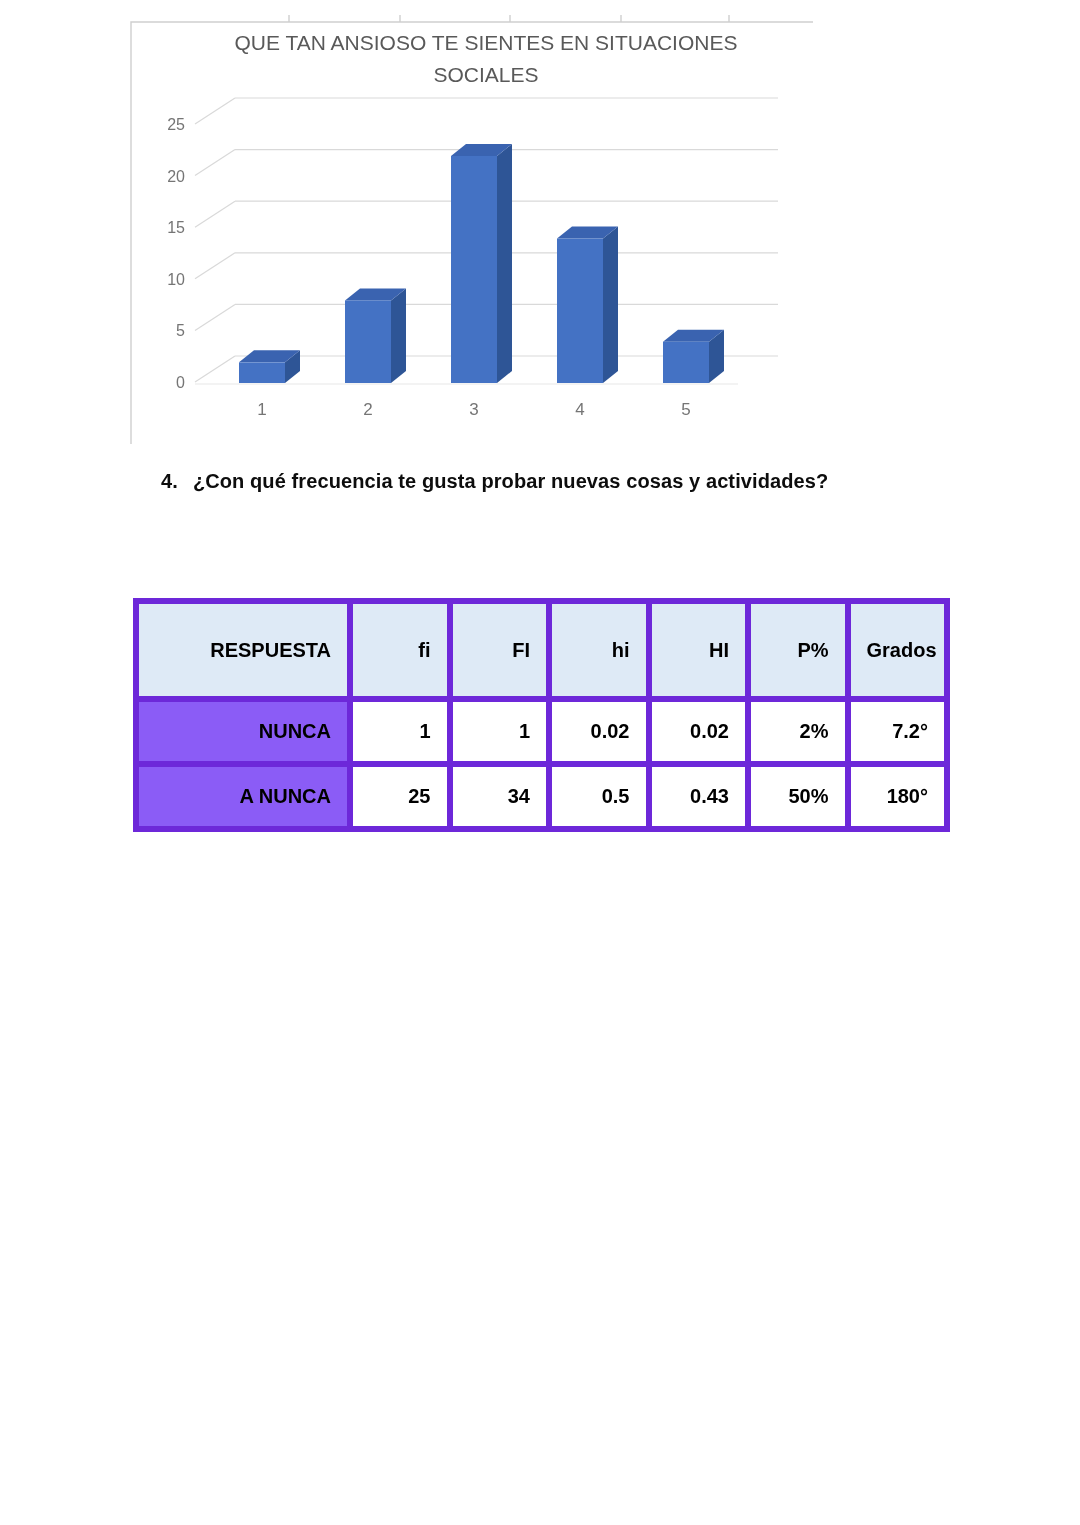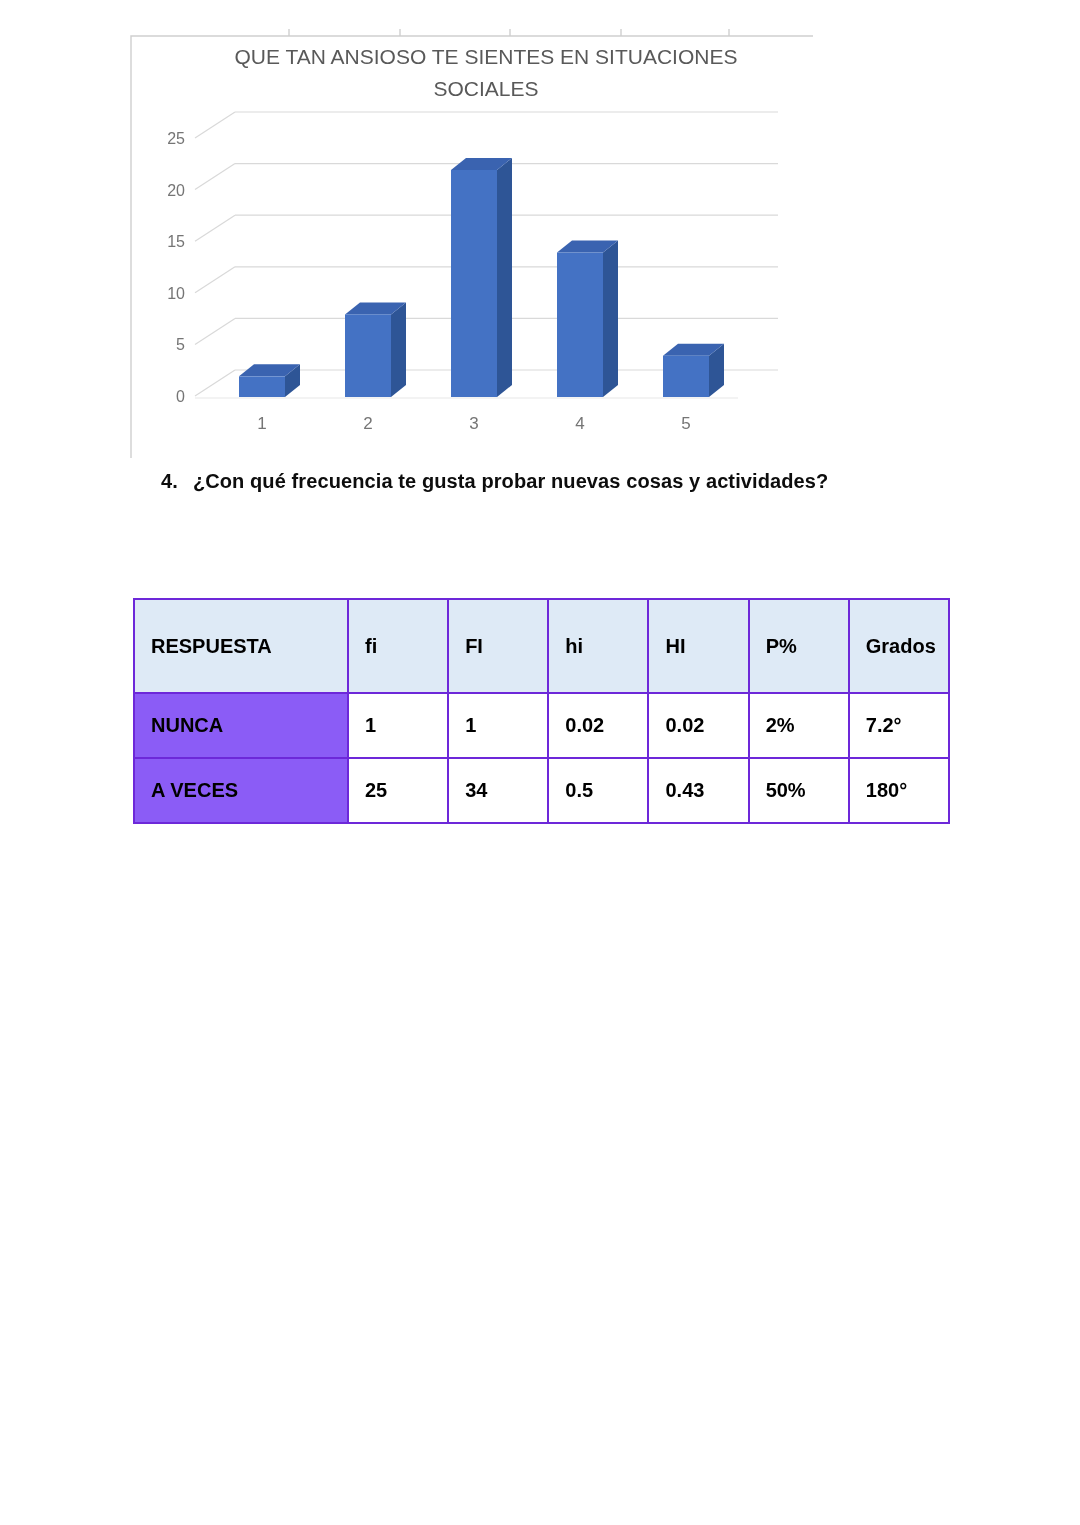--- a/index.html
+++ b/index.html
@@ -1,36 +1,36 @@
 <!DOCTYPE html>
 <html><head>
 <meta charset="utf-8">
 <style>
   html,body{margin:0;padding:0;background:#ffffff;}
   .page{
     position:relative;width:1080px;height:1525px;background:#ffffff;
     font-family:"Liberation Sans",sans-serif;overflow:hidden;
   }
   
-  .chart-wrap{position:absolute;left:125px;top:16px;width:690px;height:445px;}
+  .chart-wrap{position:absolute;left:125px;top:2px;width:690px;height:445px;}
   .chart-wrap svg{display:block;}
   
   .question{
     position:absolute;left:161px;top:470px;display:flex;gap:15px;
     font-weight:bold;font-size:20px;color:#0d0d0d;letter-spacing:.1px;
   }
   
   table.freq{
     position:absolute;left:133px;top:598px;width:817px;
     border-collapse:collapse;table-layout:fixed;
     font-weight:bold;font-size:20px;color:#000;
   }
   .freq col.c-label{width:214px;}
   .freq th,.freq td{
-    border:2px solid #6d28d9;text-align:left;vertical-align:middle;padding:16px;
+    border:6px solid #6d28d9;text-align:right;vertical-align:middle;padding:16px;
   }
   .freq th{background:#DEEAF6;height:60px;}
   .freq td.label{background:#8b5cf6;}
   .freq td .wrap{display:inline-block;max-width:190px;word-break:break-all;line-height:27px;}
   .freq tbody tr{height:65px;}
   .freq tbody tr:nth-child(4){height:104px;}
   .freq tbody tr:nth-child(4) td.val{vertical-align:bottom;padding-bottom:16px;}
 </style>
 </head>
 <body>
@@ -134,21 +134,21 @@
         <tr>
           <td class="label"><span class="wrap">NUNCA</span></td>
           <td class="val">1</td>
           <td class="val">1</td>
           <td class="val">0.02</td>
           <td class="val">0.02</td>
           <td class="val">2%</td>
           <td class="val">7.2°</td>
         </tr>
         <tr>
-          <td class="label"><span class="wrap">A VECES</span></td>
+          <td class="label"><span class="wrap">A NUNCA</span></td>
           <td class="val">25</td>
           <td class="val">34</td>
           <td class="val">0.5</td>
           <td class="val">0.43</td>
           <td class="val">50%</td>
           <td class="val">180°</td>
         </tr>
       </tbody>
   </table>
 

